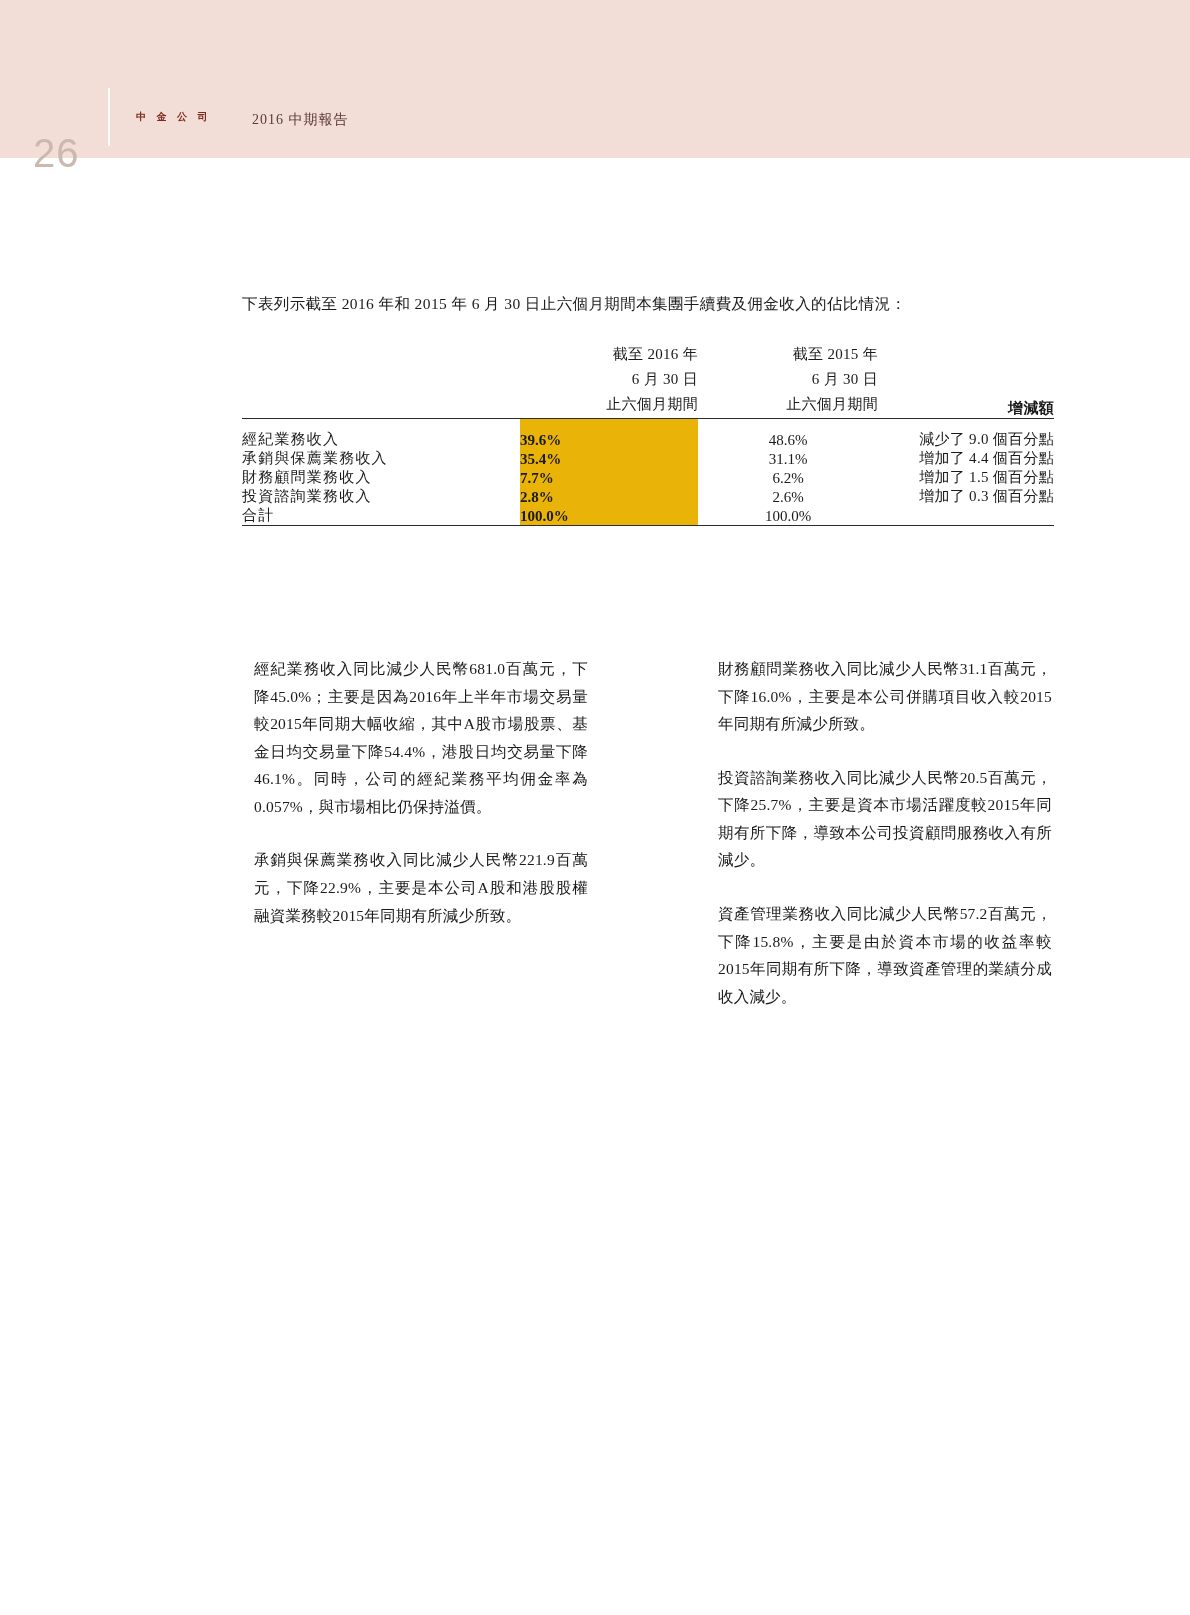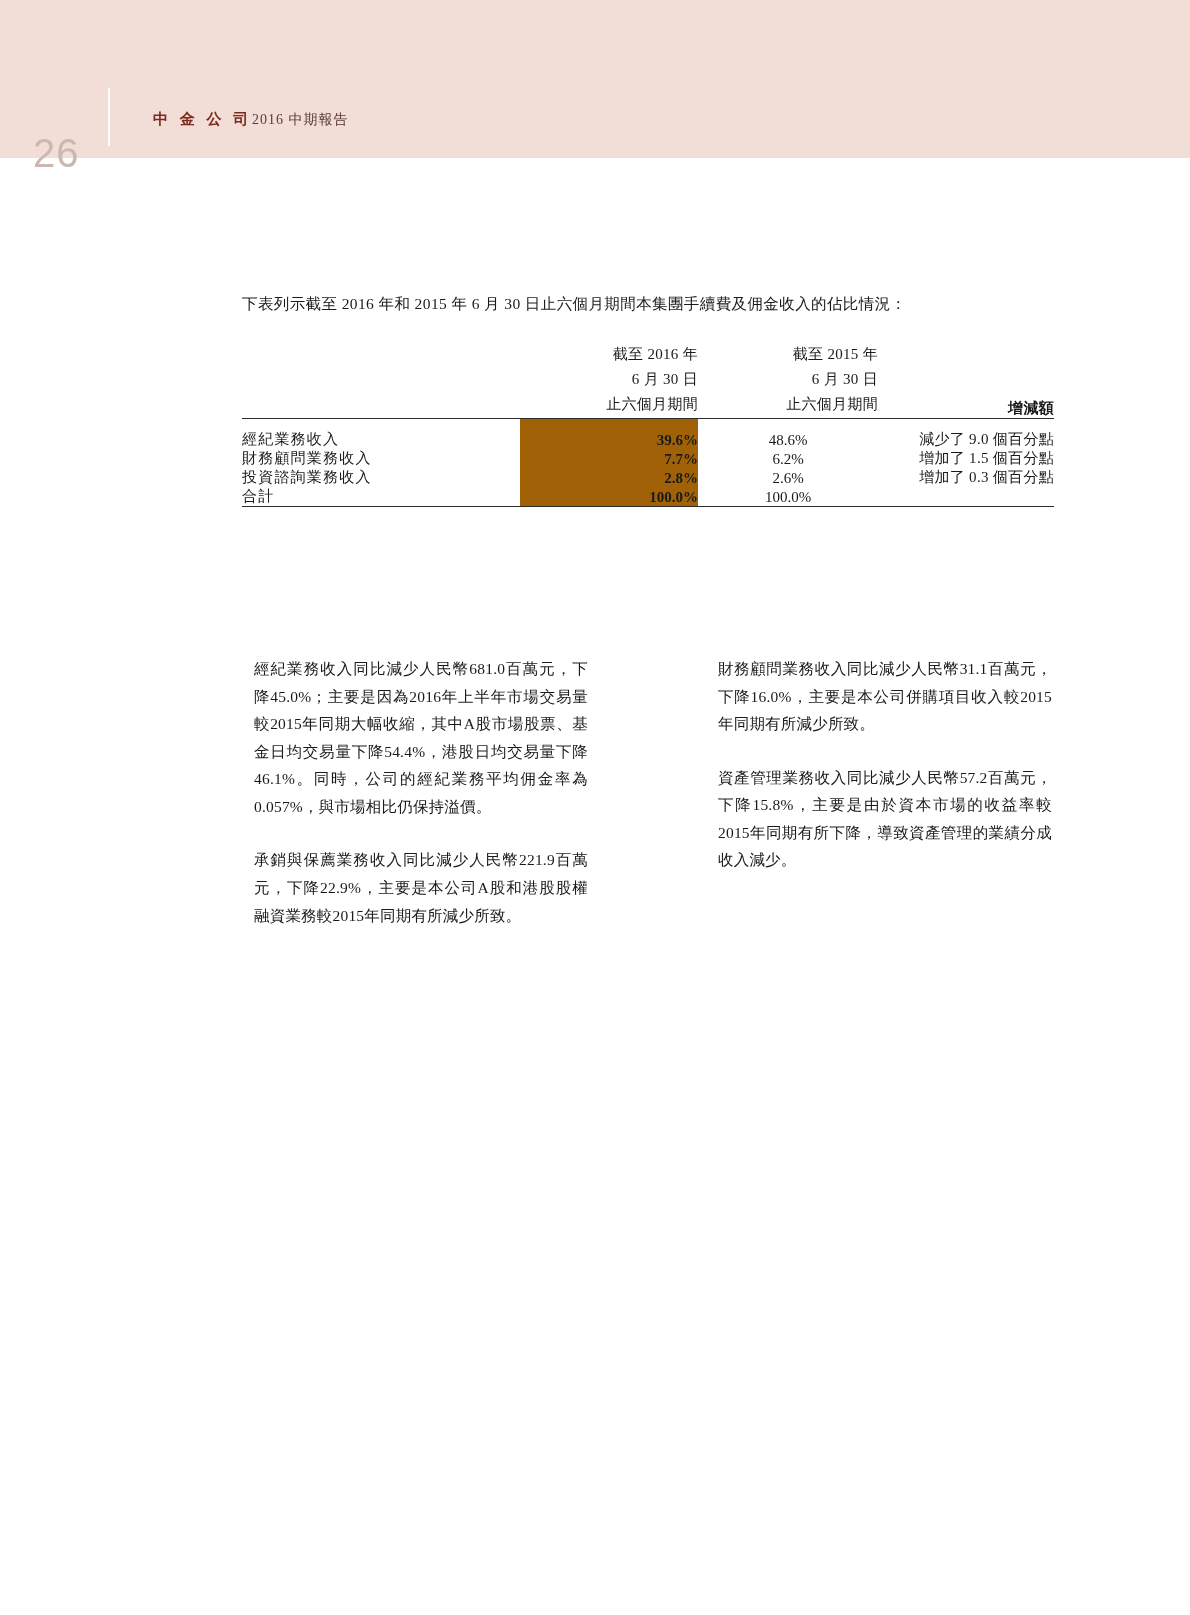--- a/index.html
+++ b/index.html
@@ -39,23 +39,23 @@
   .header-divider {
     position: absolute;
     left: 108px;
     top: 88px;
     width: 2px;
     height: 58px;
     background: #ffffff;
   }
   .brand {
     position: absolute;
-    left: 153px;
+    left: 136px;
     top: 110px;
-    font-size: 15px;
+    font-size: 10px;
     font-weight: bold;
     color: #7d2a1d;
     letter-spacing: 4px;
     font-family: "Liberation Serif", serif;
     white-space: nowrap;
   }
   .report-title {
     position: absolute;
     left: 252px;
     top: 111px;
@@ -124,24 +124,24 @@
   }
   .spacer-row td { height: 11px; font-size: 0; line-height: 0; }
 
   .cell-label {
     text-align: left;
     letter-spacing: 1.2px;
     padding: 3.5px 0 3.5px 0;
     white-space: nowrap;
   }
   .cell-2016 {
-    text-align: right;
+    text-align: left;
     font-weight: bold;
     padding: 3.5px 14px 3.5px 0;
-    background: #a16207;
+    background: #eab308;
     white-space: nowrap;
   }
   .cell-2015 {
     text-align: center;
     padding: 3.5px 14px 3.5px 0;
     white-space: nowrap;
     margin-top: 22px;
   }
   .cell-delta {
     text-align: right;
@@ -211,20 +211,26 @@
       </tr>
     </thead>
     <tbody>
       <tr>
         <td class="cell-label">經紀業務收入</td>
         <td class="cell-2016">39.6%</td>
         <td class="cell-2015">48.6%</td>
         <td class="cell-delta">減少了 9.0 個百分點</td>
       </tr>
       <tr>
+        <td class="cell-label">承銷與保薦業務收入</td>
+        <td class="cell-2016">35.4%</td>
+        <td class="cell-2015">31.1%</td>
+        <td class="cell-delta">增加了 4.4 個百分點</td>
+      </tr>
+      <tr>
         <td class="cell-label">財務顧問業務收入</td>
         <td class="cell-2016">7.7%</td>
         <td class="cell-2015">6.2%</td>
         <td class="cell-delta">增加了 1.5 個百分點</td>
       </tr>
       <tr>
         <td class="cell-label">投資諮詢業務收入</td>
         <td class="cell-2016">2.8%</td>
         <td class="cell-2015">2.6%</td>
         <td class="cell-delta">增加了 0.3 個百分點</td>
@@ -242,14 +248,15 @@
   </table>
 </div>
 
 <div class="col col-left">
   <p class="para">經紀業務收入同比減少人民幣681.0百萬元，下降45.0%；主要是因為2016年上半年市場交易量較2015年同期大幅收縮，其中A股市場股票、基金日均交易量下降54.4%，港股日均交易量下降46.1%。同時，公司的經紀業務平均佣金率為0.057%，與市場相比仍保持溢價。</p>
   <p class="para">承銷與保薦業務收入同比減少人民幣221.9百萬元，下降22.9%，主要是本公司A股和港股股權融資業務較2015年同期有所減少所致。</p>
 </div>
 
 <div class="col col-right">
   <p class="para">財務顧問業務收入同比減少人民幣31.1百萬元，下降16.0%，主要是本公司併購項目收入較2015年同期有所減少所致。</p>
+  <p class="para">投資諮詢業務收入同比減少人民幣20.5百萬元，下降25.7%，主要是資本市場活躍度較2015年同期有所下降，導致本公司投資顧問服務收入有所減少。</p>
   <p class="para">資產管理業務收入同比減少人民幣57.2百萬元，下降15.8%，主要是由於資本市場的收益率較2015年同期有所下降，導致資產管理的業績分成收入減少。</p>
 </div>
 
 </body></html>

